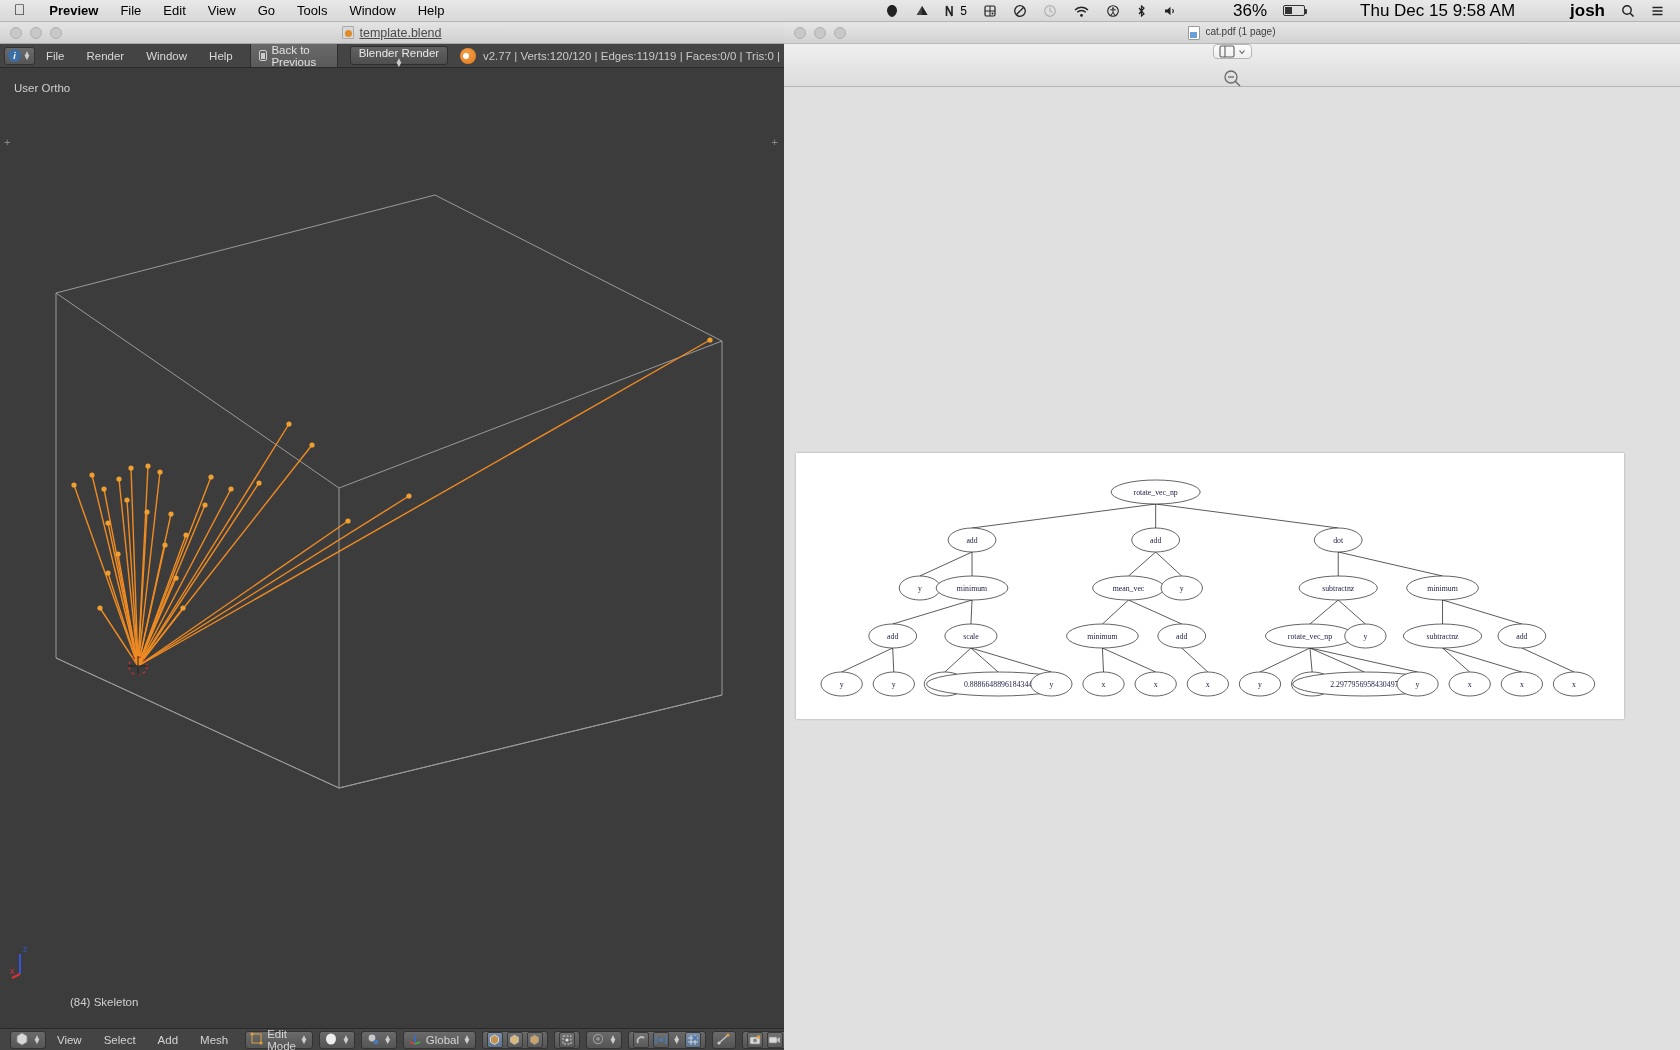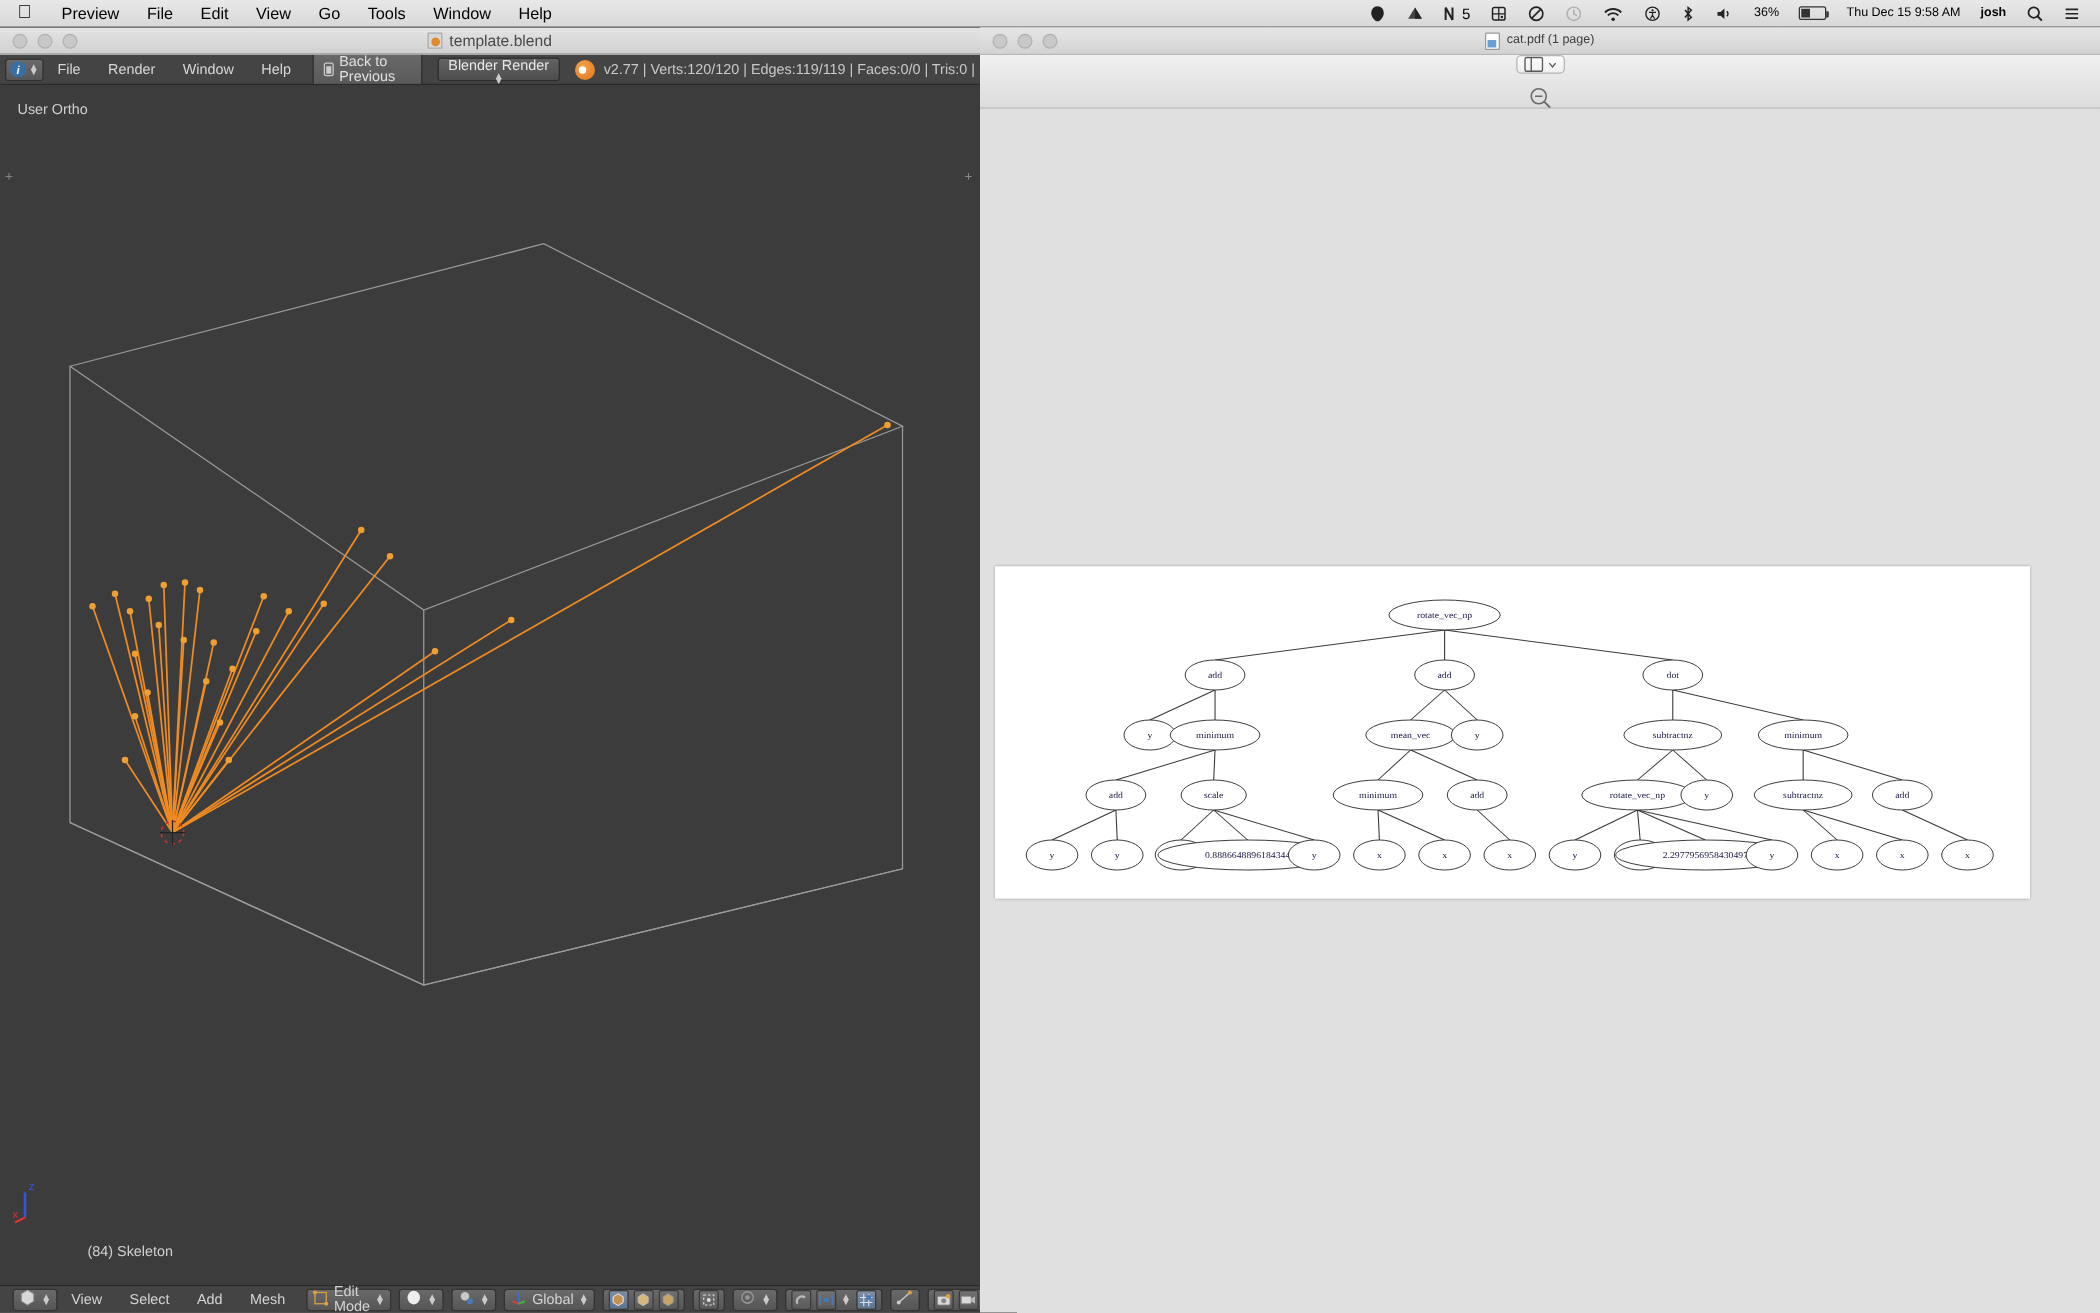--- a/index.html
+++ b/index.html
@@ -14,44 +14,44 @@
   
   #menubar {
     position: absolute; left: 0; top: 0; width: 1680px; height: 22px;
     background: linear-gradient(to bottom, #e8e8e8 0%, #d8d8d8 100%);
     border-bottom: 1px solid #b4b4b4;
     display: flex; align-items: center;
     font-size: 13px; color: #000;
   }
   #menubar .apple { padding: 0 13px 0 14px; font-size: 15px; line-height: 1; position: relative; top: -1px; }
   #menubar .mi { padding: 0 11px; white-space: nowrap; }
-  #menubar .mi.bold { font-weight: normal; }
+  #menubar .mi.bold { font-weight: bold; }
   #menubar .right { margin-left: auto; display: flex; align-items: center; padding-right: 8px; }
   #menubar .right .si { padding: 0 8px; display: flex; align-items: center; height: 22px; }
-  #menubar .right .si.txt { font-size: 10px; }
+  #menubar .right .si.txt { font-size: 17px; margin-left: 39px; }
   #menubar .right .si.bold { font-weight: bold; }
 
   .batt-wrap { display: flex; align-items: center; gap: 4px; }
   .batt-body { width: 22px; height: 11px; border: 1px solid #333; border-radius: 2px; position: relative; }
   .batt-body::after { content:''; position:absolute; right:-3px; top:3px; width:2px; height:5px; background:#333; border-radius:0 1px 1px 0; }
   .batt-fill { position:absolute; left:1px; top:1px; bottom:1px; width:7px; background:#333; }
 
   
   #blender {
     position: absolute; left: 0; top: 22px; width: 784px; height: 1028px;
     background: #3b3b3b; overflow: hidden;
   }
   #bl-titlebar {
     height: 22px; background: linear-gradient(to bottom,#e4e4e4,#d0d0d0);
     border-bottom: 1px solid #a8a8a8;
     display: flex; align-items: center; position: relative;
   }
   .traffic { display:flex; gap:8px; padding-left:10px; }
   .traffic span { width:12px; height:12px; border-radius:50%; background:#c8c8c8; border:1px solid #b0b0b0; display:block; }
-  #bl-title { position:absolute; left:0; right:0; text-align:left; font-size:12.5px; color:#4a4a4a; display:flex; align-items:center; justify-content:center; gap:5px; }
+  #bl-title { position:absolute; left:0; right:0; text-align:left; font-size:12.5px; color:#4a4a4a; display:flex; align-items:center; justify-content:center; gap:5px;text-decoration:underline; }
   .blendicon { width:12px; height:13px; background:#d8d8d8; border:1px solid #aaa; border-radius:1px; position:relative; }
   .blendicon::after { content:''; position:absolute; left:2px; top:3px; width:7px; height:7px; border-radius:50%; background:#e08a2a; }
 
   #bl-header {
     height: 24px; background:#444; border-bottom:1px solid #2a2a2a;
     display:flex; align-items:center; gap:0; padding:0 4px; font-size:11.5px; color:#d4d4d4;
     overflow:hidden;
   }
   .bl-iconbtn { background: linear-gradient(to bottom,#6a6a6a,#565656); border:1px solid #333; border-radius:3px; height:18px; display:flex; align-items:center; padding:0 3px; gap:2px; }
   .bl-circ { width:13px; height:13px; border-radius:50%; background:#3a6ea5; color:#fff; font-size:9px; display:flex; align-items:center; justify-content:center; font-style:italic; font-weight:bold; }

